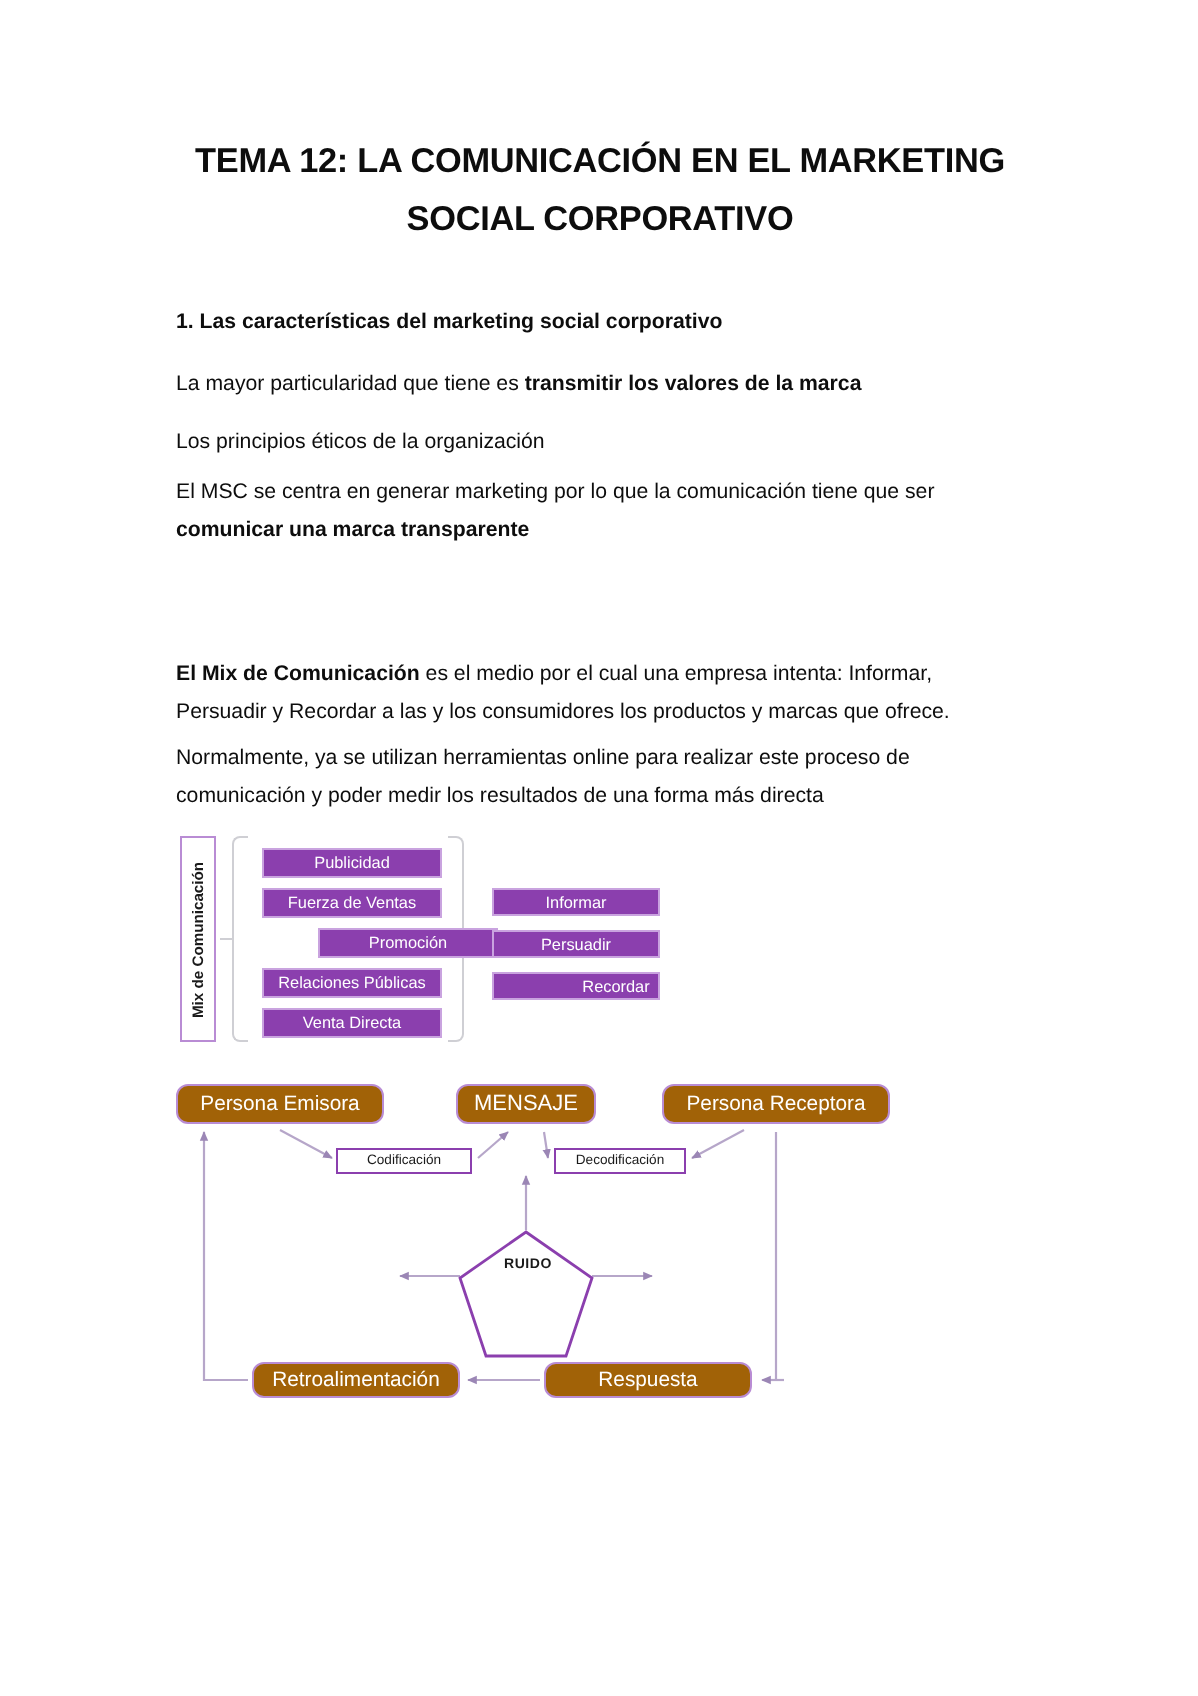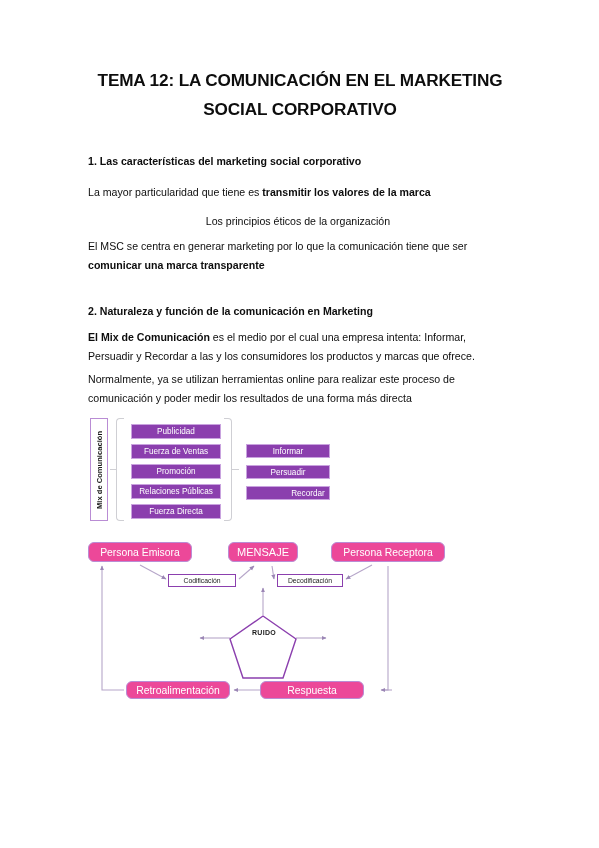--- a/index.html
+++ b/index.html
@@ -40,21 +40,21 @@
   .body-text {
     position: absolute;
     left: 88px;
     width: 420px;
     font-size: 10.6px;
     line-height: 19px;
   }
   .p-bold { font-weight: bold; }
   .p1 { top: 152px; }
   .p2 { top: 183px; }
-  .p3 { top: 212px; text-align: center; }
+  .p3 { top: 212px; }
   .p4 { top: 237px; }
   .p5 { top: 302px; }
   .p6 { top: 328px; }
   .p7 { top: 370px; }
   b.inline { font-weight: bold; }
 
   
   .diagram1 {
     position: absolute;
     left: 88px;
@@ -132,21 +132,21 @@
     box-sizing: border-box;
     color: #ffffff;
     font-size: 8.2px;
     display: flex;
     align-items: center;
     justify-content: center;
     white-space: nowrap;
   }
   .mix-box.m0 { top: 9px; }
   .mix-box.m1 { top: 29px; }
-  .mix-box.m2 { top: 49px; }
+  .mix-box.m2 { top: 49px; margin-left: 28px; }
   .mix-box.m3 { top: 69px; }
   .mix-box.m4 { top: 89px; }
 
   .goal-box {
     position: absolute;
     left: 158px;
     width: 84px;
     height: 14px;
     background: #8b3fae;
     border: 1.2px solid #c9a3df;
@@ -170,36 +170,36 @@
     width: 430px;
     height: 165px;
   }
   .diagram2 svg {
     position: absolute;
     left: 0; top: 0;
     width: 430px; height: 165px;
   }
   .d2-box {
     position: absolute;
-    background: #ec4899;
+    background: #a16207;
     border: 1.3px solid #b98cd4;
     border-radius: 6px;
     box-sizing: border-box;
     color: #ffffff;
     display: flex;
     align-items: center;
     justify-content: center;
     white-space: nowrap;
     font-size: 10.4px;
   }
   .box-emisora   { left: 6px;   top: 4px;  width: 104px; height: 20px; }
   .box-mensaje   { left: 146px; top: 4px;  width: 70px;  height: 20px; font-size: 11px; }
   .box-receptora { left: 249px; top: 4px;  width: 114px; height: 20px; }
   .box-retro     { left: 44px;  top: 143px; width: 104px; height: 18px; }
-  .box-respuesta { left: 178px; top: 143px; width: 104px; height: 18px; }
+  .box-respuesta { left: 190px; top: 143px; width: 104px; height: 18px; }
 
   .d2-outline {
     position: absolute;
     background: #ffffff;
     border: 1.2px solid #8b3fae;
     box-sizing: border-box;
     color: #1a1a1a;
     display: flex;
     align-items: center;
     justify-content: center;
@@ -232,42 +232,41 @@
   </div>
 
   <div class="body-text p1 p-bold">1. Las características del marketing social corporativo</div>
 
   <div class="body-text p2"><span>La mayor particularidad que tiene es </span><b class="inline">transmitir los valores de la marca</b></div>
 
   <div class="body-text p3">Los principios éticos de la organización</div>
 
   <div class="body-text p4"><span>El MSC se centra en generar marketing por lo que la comunicación tiene que ser </span><b class="inline">comunicar una marca transparente</b></div>
 
-  <div class="body-text p5 p-bold">2. Naturaleza y función de la comunicación en Marketing</div>
 
   <div class="body-text p6"><b class="inline">El Mix de Comunicación</b><span> es el medio por el cual una empresa intenta: Informar, Persuadir y Recordar a las y los consumidores los productos y marcas que ofrece.</span></div>
 
   <div class="body-text p7">Normalmente, ya se utilizan herramientas online para realizar este proceso de comunicación y poder medir los resultados de una forma más directa</div>
 
   <div class="diagram1">
 
     <div class="mix-label">
       <span>Mix de Comunicación</span>
     </div>
 
     <div class="bracket-left-stub"></div>
     <div class="bracket-left"></div>
     <div class="bracket-right"></div>
     <div class="bracket-right-stub"></div>
 
     <div class="mix-box m0">Publicidad</div>
     <div class="mix-box m1">Fuerza de Ventas</div>
     <div class="mix-box m2">Promoción</div>
     <div class="mix-box m3">Relaciones Públicas</div>
-    <div class="mix-box m4">Fuerza Directa</div>
+    <div class="mix-box m4">Venta Directa</div>
 
     <div class="goal-box g0">Informar</div>
     <div class="goal-box g1">Persuadir</div>
     <div class="goal-box g2">Recordar</div>
   </div>
 
   <div class="diagram2">
 
     <svg viewBox="0 0 430 165">
       <defs>

